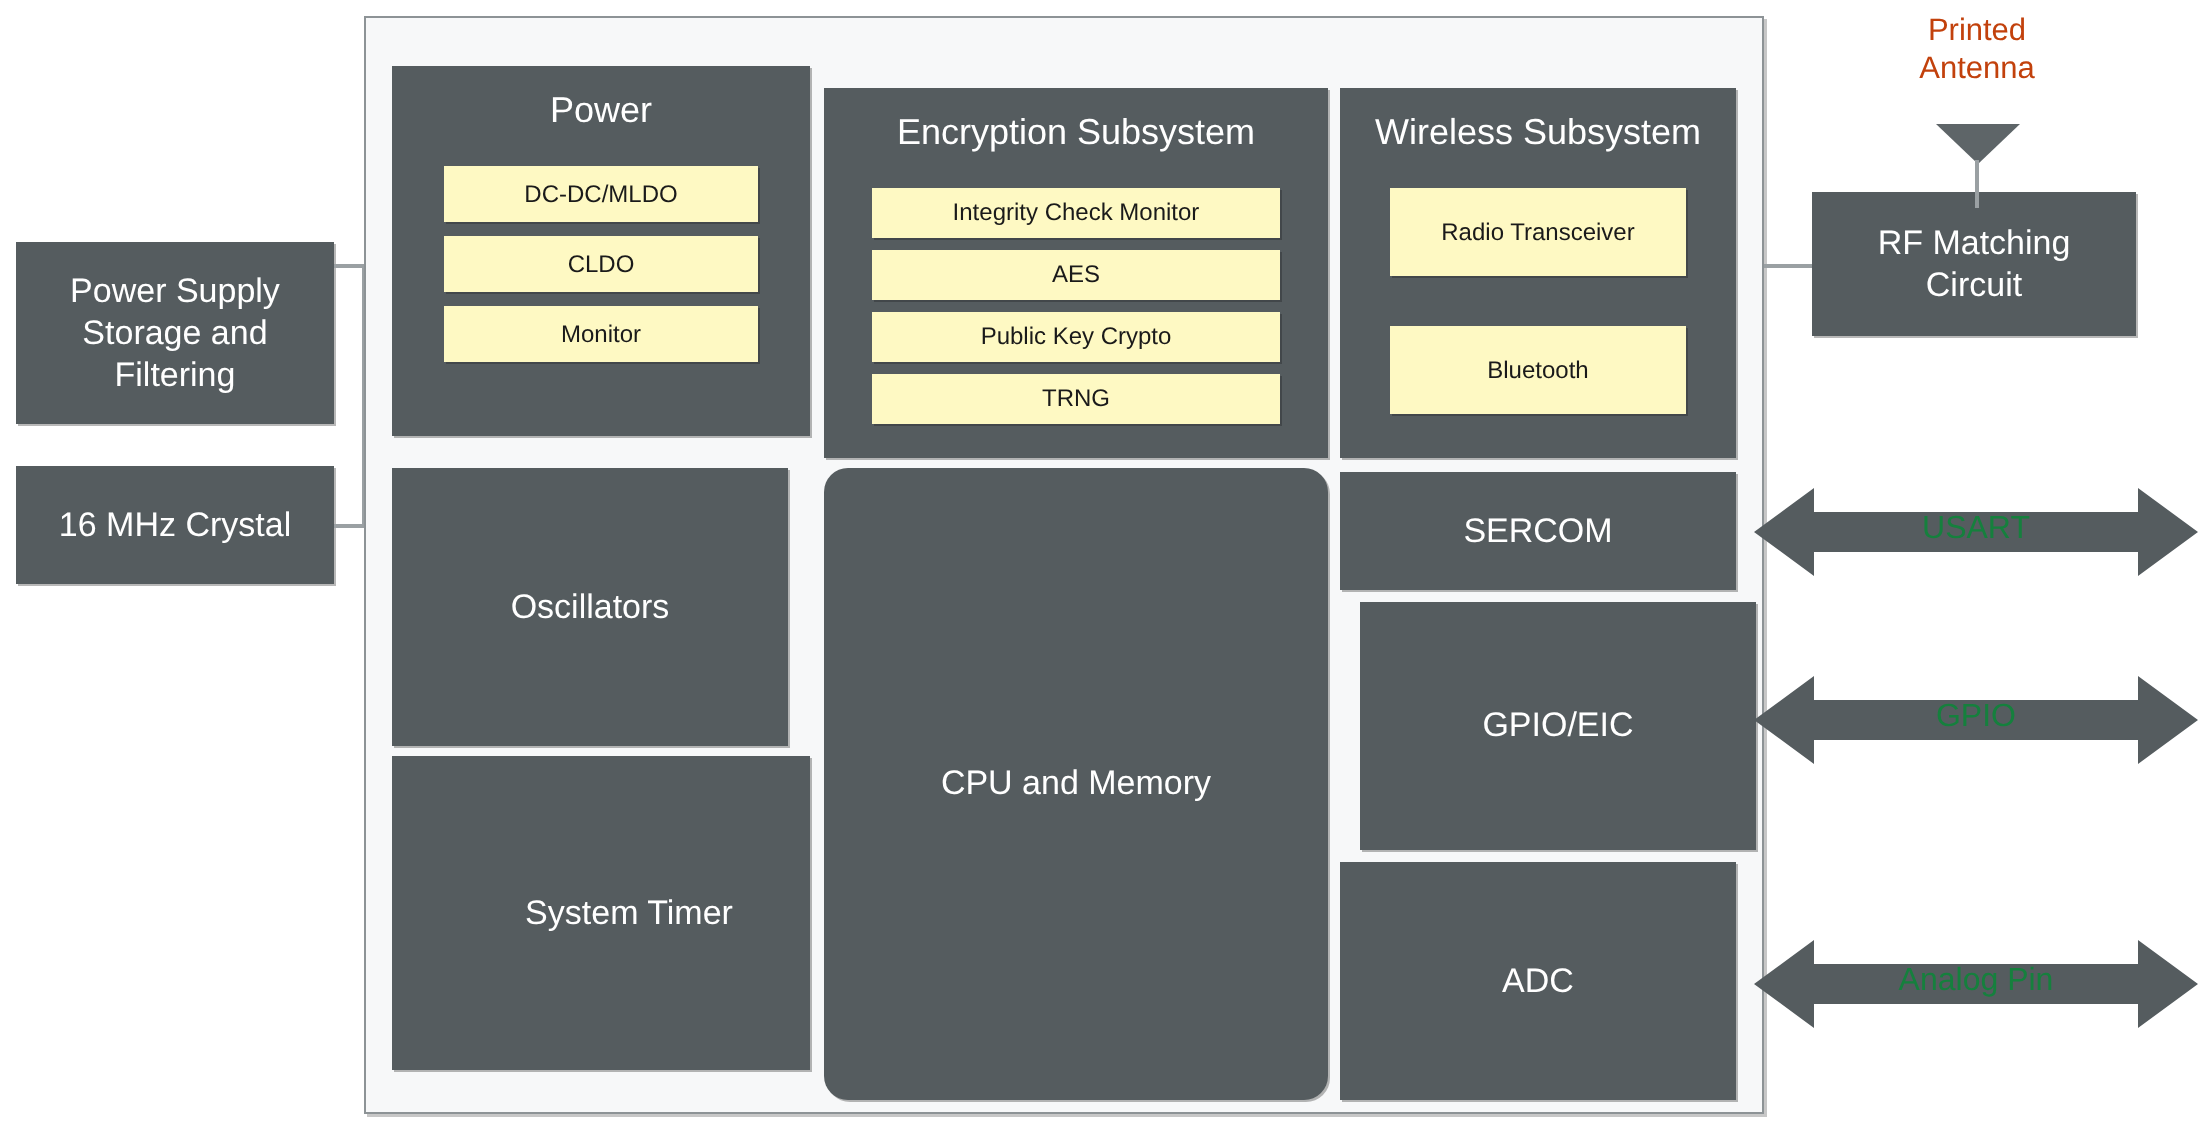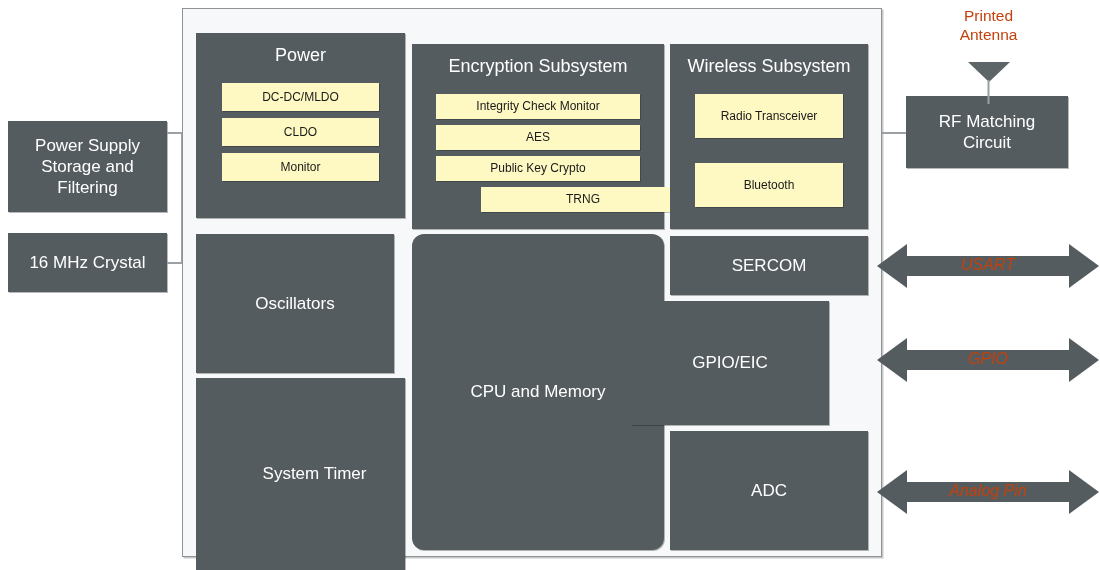--- a/index.html
+++ b/index.html
@@ -77,24 +77,23 @@
     position:absolute;
     display:flex;
     align-items:center;
     justify-content:center;
   }
   .arrow svg{display:block;}
   .arrow .alabel{
     position:absolute;
     width:100%;
     text-align:center;
-    color:#c2410c;
+    color:#15803d;
     font-size:16px;
     pointer-events:none;
-    font-style:italic;
   }
 
   
   #antenna-wrap{position:absolute;left:916px;top:6px;width:145px;height:92px;}
   #antenna-label{
     position:absolute;left:0;top:0;width:145px;
     text-align:center;font-size:15.5px;color:#c2410c;line-height:1.25;
   }
   #antenna-tri{position:absolute;left:50px;top:52px;}
 </style>
@@ -127,36 +126,36 @@
     </div>
     <div class="sub" style="left:26px;top:120px;width:157px;height:28px;">
       <span>Monitor</span>
     </div>
   </div>
 
   <div class="blk" style="left:196px;top:234px;width:198px;height:139px;">
     <span>Oscillators</span>
   </div>
 
-  <div class="blk" style="left:196px;top:378px;width:209px;height:192px;padding-left:28px;">
+  <div class="blk" style="left:196px;top:378px;width:209px;height:157px;padding-left:28px;">
     <span>System Timer</span>
   </div>
 
   <div class="blk group" style="left:412px;top:44px;width:252px;height:185px;">
     <div class="group-title">Encryption Subsystem</div>
     <div class="sub" style="left:24px;top:50px;width:204px;height:25px;text-align:center;">
       <span>Integrity Check Monitor</span>
     </div>
     <div class="sub" style="left:24px;top:81px;width:204px;height:25px;align-items:center;">
       <span>AES</span>
     </div>
     <div class="sub" style="left:24px;top:112px;width:204px;height:25px;">
       <span>Public Key Crypto</span>
     </div>
-    <div class="sub" style="left:24px;top:143px;width:204px;height:25px;margin-left:45px;">
+    <div class="sub" style="left:24px;top:143px;width:204px;height:25px;">
       <span>TRNG</span>
     </div>
   </div>
 
   <div class="blk" style="left:412px;top:234px;width:252px;height:316px;border-radius:12px;">
     <span>CPU and Memory</span>
   </div>
 
   <div class="blk group" style="left:670px;top:44px;width:198px;height:185px;">
     <div class="group-title">Wireless Subsystem</div>
@@ -165,21 +164,21 @@
     </div>
     <div class="sub" style="left:25px;top:119px;width:148px;height:44px;">
       <span>Bluetooth</span>
     </div>
   </div>
 
   <div class="blk" style="left:670px;top:236px;width:198px;height:59px;">
     <span>SERCOM</span>
   </div>
 
-  <div class="blk" style="left:631px;top:301px;width:198px;height:124px;">
+  <div class="blk" style="left:680px;top:301px;width:198px;height:124px;">
     <span>GPIO/EIC</span>
   </div>
 
   <div class="blk" style="left:670px;top:431px;width:198px;height:119px;">
     <span>ADC</span>
   </div>
 
   <div class="wire h" style="left:882px;top:132px;width:24px;"></div>
 
   <div class="blk" style="left:906px;top:96px;width:162px;height:72px;">

